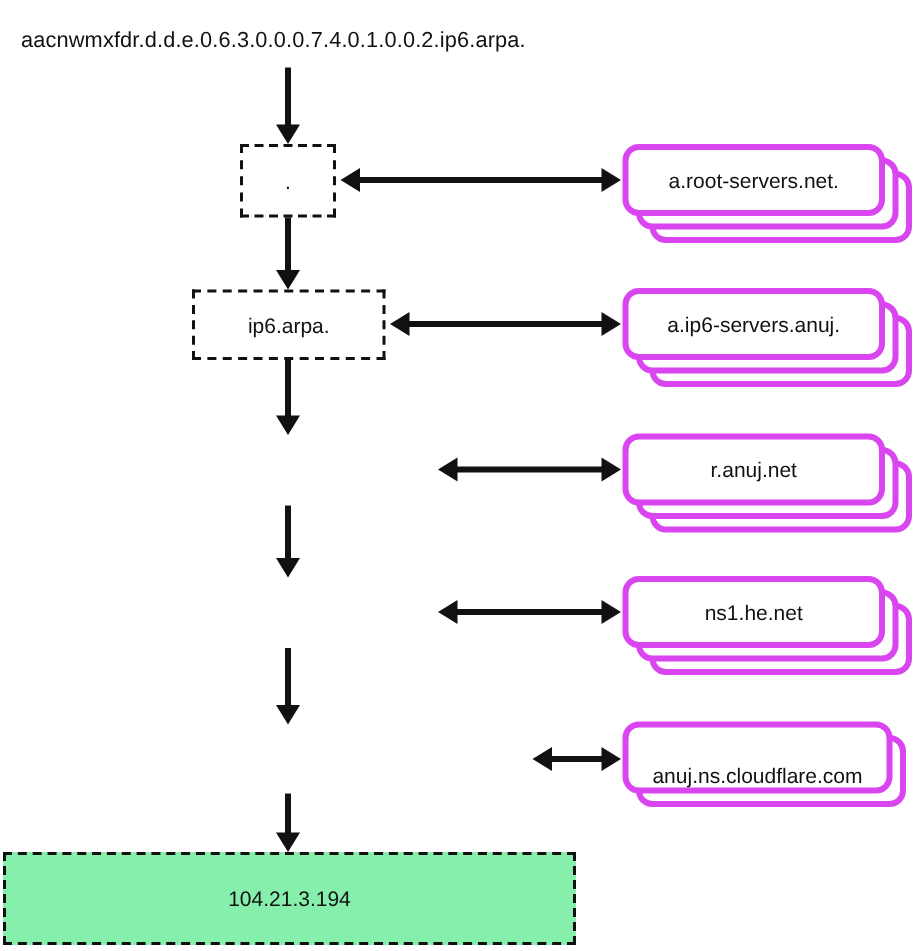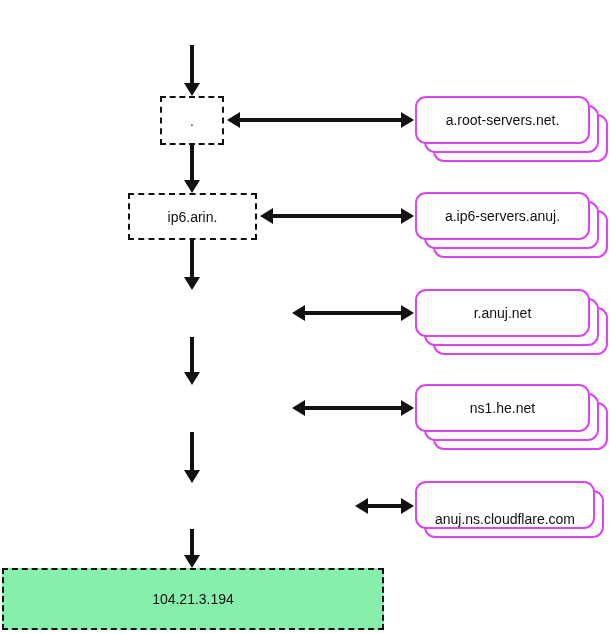--- a/index.html
+++ b/index.html
@@ -35,21 +35,21 @@
     font-size: 14px;
     text-align: center;
     box-sizing: border-box;
     white-space: nowrap;
   }
   .stack { position: absolute; }
   .stack .layer {
     position: absolute;
     width: 175px;
     height: 48px;
-    border: 2px solid #d946ef;
+    border: 4px solid #d946ef;
     border-radius: 11px;
     background: #ffffff;
     box-sizing: border-box;
   }
   .stack.wide .layer { width: 180px; height: 48px; align-items: flex-end; }
   .stack .l3 { left: 18px; top: 18px; }
   .stack .l2 { left: 9px;  top: 9px; }
   .stack .l1 {
     left: 0; top: 0;
     display: flex;
@@ -111,20 +111,21 @@
     font-size: 14px;
     line-height: 19px;
     box-sizing: border-box;
   }
 </style>
 </head>
 <body>
 
 <div id="canvas">
 
+  <div class="query-label">aacnwmxfdr.d.d.e.0.6.3.0.0.0.7.4.0.1.0.0.2.ip6.arpa.</div>
 
   <div class="v-arrow" style="left:184px; top:45px; height:51px;">
     <div class="shaft" style="height:39px;"></div>
     <div class="head-down"></div>
   </div>
 
   <div class="zone-box" style="left:160px; top:96px; width:64px; height:49px;">
     <span>.</span>
   </div>
   <div class="h-arrow" style="left:227px; top:112px; width:187px;">
@@ -139,21 +140,21 @@
       <span>a.root-servers.net.</span>
     </div>
   </div>
 
   <div class="v-arrow" style="left:184px; top:145px; height:48px;">
     <div class="shaft" style="height:36px;"></div>
     <div class="head-down"></div>
   </div>
 
   <div class="zone-box" style="left:128px; top:193px; width:129px; height:47px;">
-    <span>ip6.arin.</span>
+    <span>ip6.arpa.</span>
   </div>
   <div class="h-arrow" style="left:260px; top:208px; width:154px;">
     <div class="head-left"></div>
     <div class="shaft"></div>
     <div class="head-right"></div>
   </div>
   <div class="stack" style="left:415px; top:192px;">
     <div class="layer l3"></div>
     <div class="layer l2"></div>
     <div class="layer l1">

